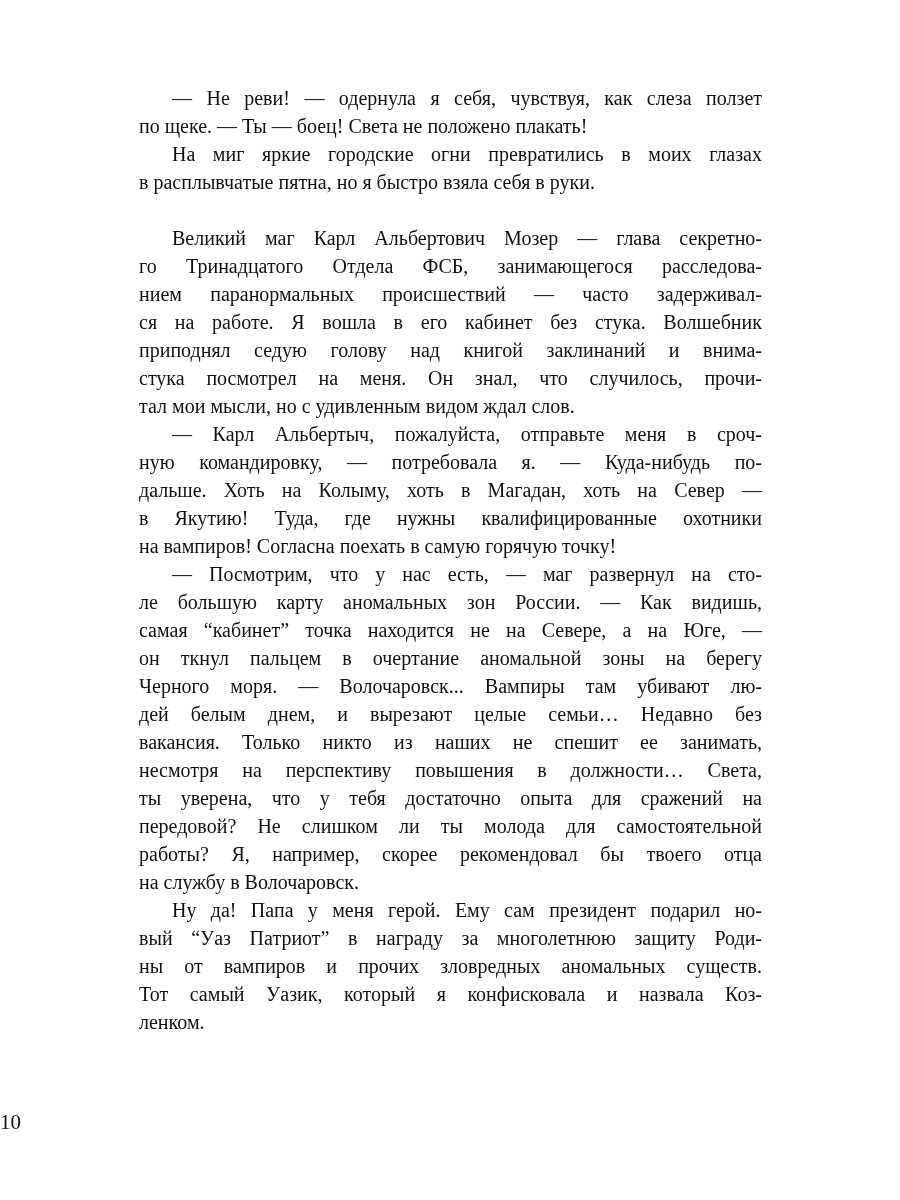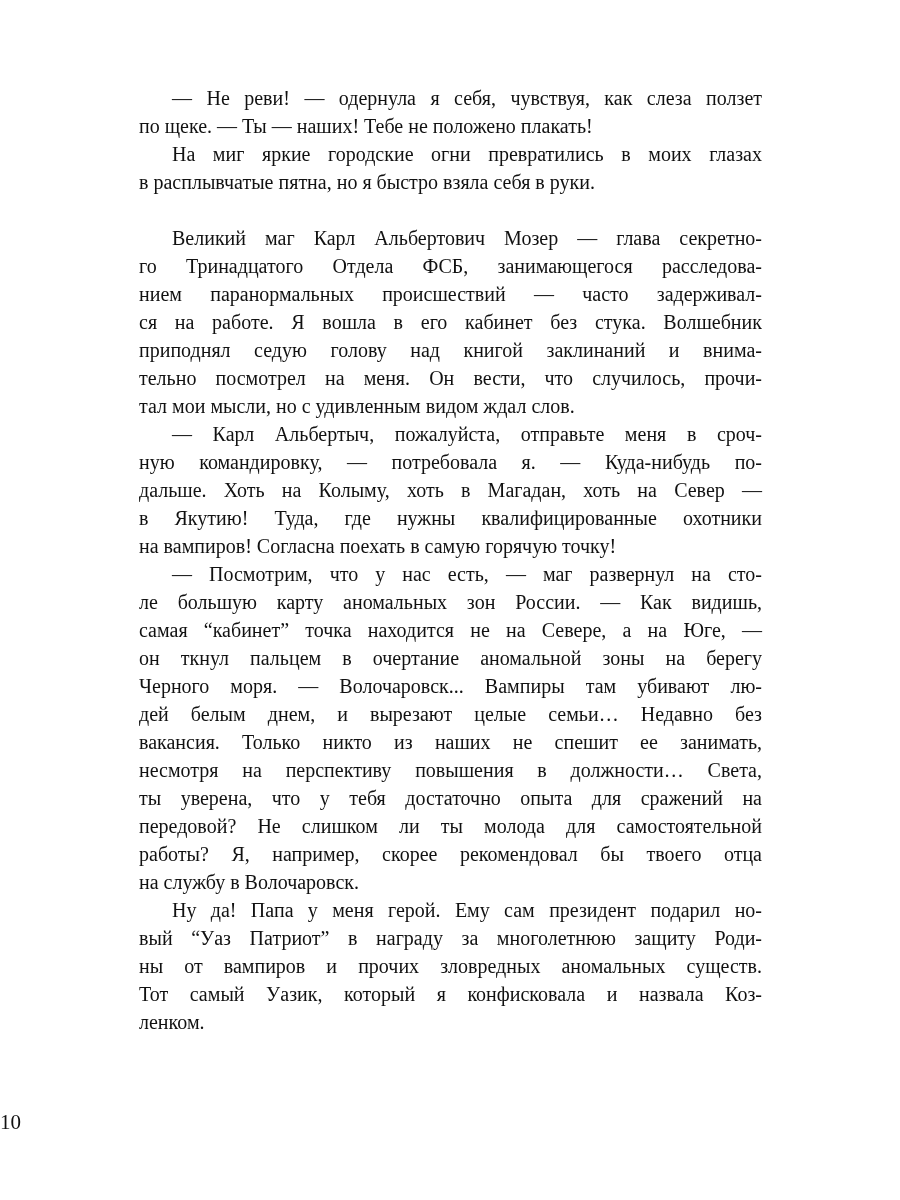--- a/index.html
+++ b/index.html
@@ -52,33 +52,33 @@
     line-height: 28px;
   }
 </style>
 </head>
 <body>
 
 <div class="page">
   <main class="text-block">
       <div class="para">
         <div class="line first just">— Не реви! — одернула я себя, чувствуя, как слеза ползет</div>
-        <div class="line">по щеке. — Ты — наших! Тебе не положено плакать!</div>
+        <div class="line">по щеке. — Ты — боец! Света не положено плакать!</div>
       </div>
       <div class="para">
         <div class="line first just">На миг яркие городские огни превратились в моих глазах</div>
         <div class="line">в расплывчатые пятна, но я быстро взяла себя в руки.</div>
       </div>
       <div class="para break">
         <div class="line first just">Великий маг Карл Альбертович Мозер — глава секретно-</div>
         <div class="line just">го Тринадцатого Отдела ФСБ, занимающегося расследова-</div>
         <div class="line just">нием паранормальных происшествий — часто задерживал-</div>
         <div class="line just">ся на работе. Я вошла в его кабинет без стука. Волшебник</div>
         <div class="line just">приподнял седую голову над книгой заклинаний и внима-</div>
-        <div class="line just">тельно посмотрел на меня. Он вести, что случилось, прочи-</div>
+        <div class="line just">стука посмотрел на меня. Он знал, что случилось, прочи-</div>
         <div class="line">тал мои мысли, но с удивленным видом ждал слов.</div>
       </div>
       <div class="para">
         <div class="line first just">— Карл Альбертыч, пожалуйста, отправьте меня в сроч-</div>
         <div class="line just">ную командировку, — потребовала я. — Куда-нибудь по-</div>
         <div class="line just">дальше. Хоть на Колыму, хоть в Магадан, хоть на Север —</div>
         <div class="line just">в Якутию! Туда, где нужны квалифицированные охотники</div>
         <div class="line">на вампиров! Согласна поехать в самую горячую точку!</div>
       </div>
       <div class="para">

